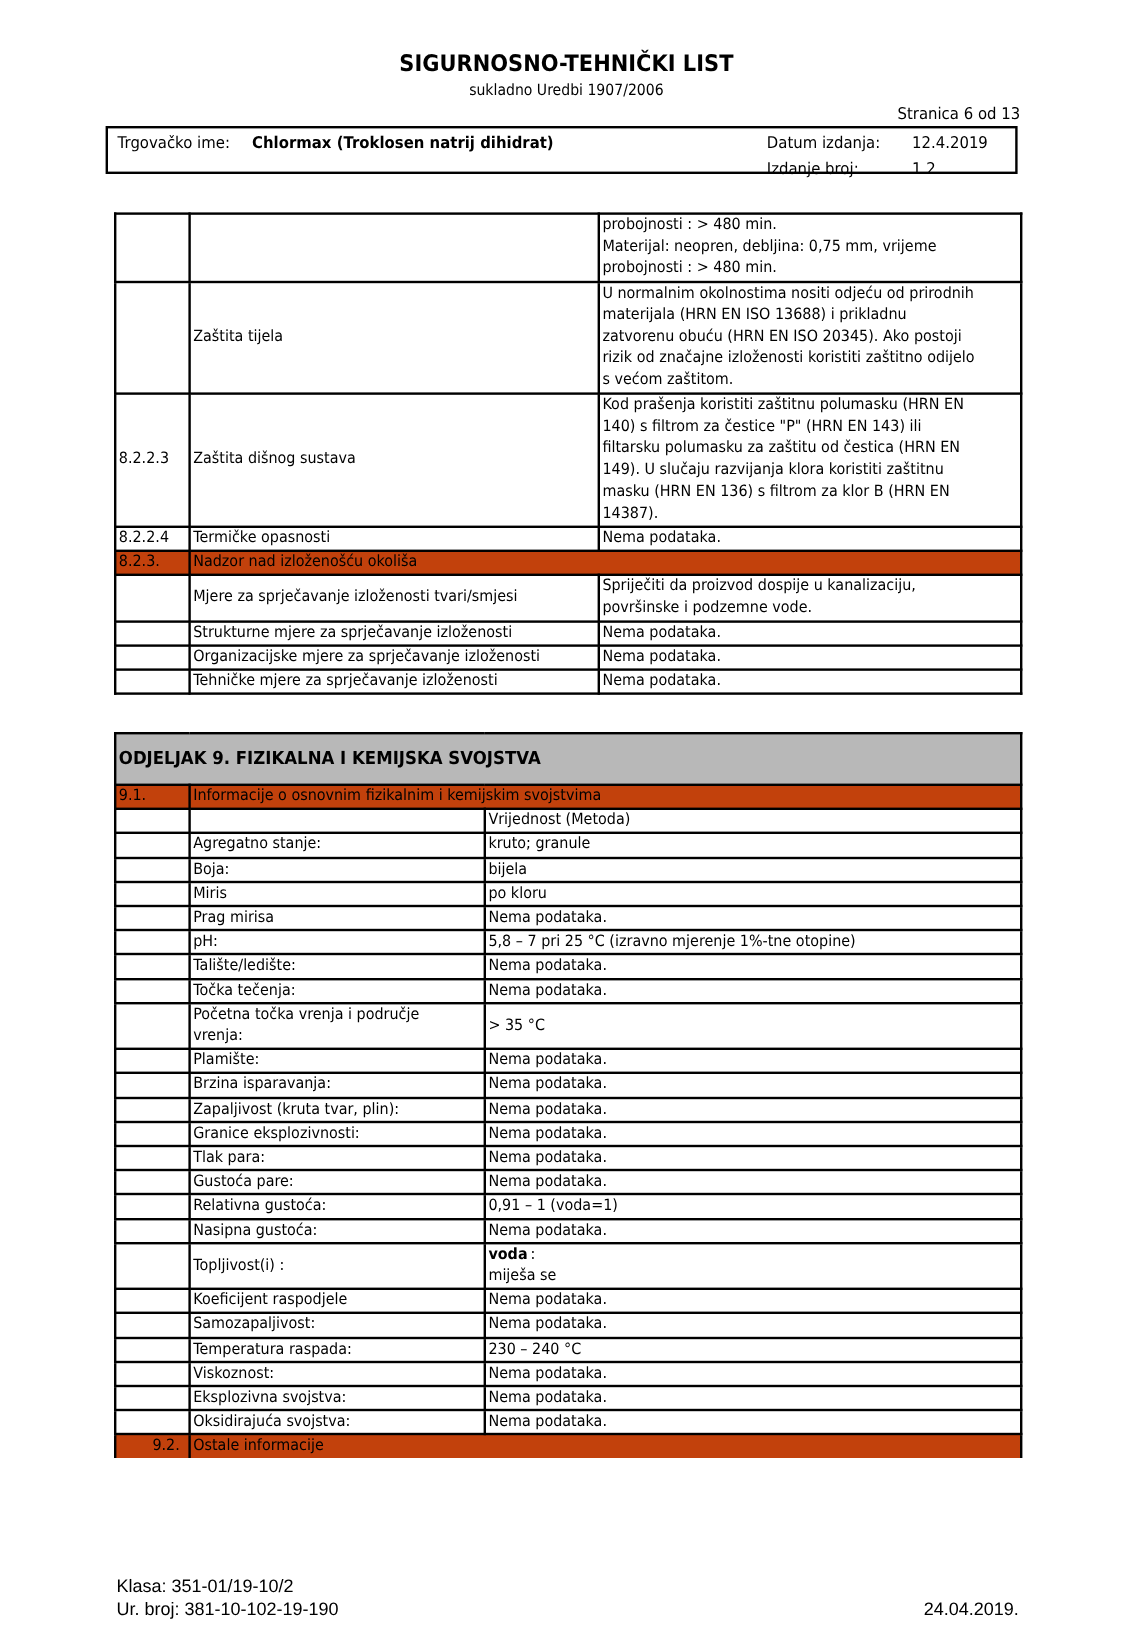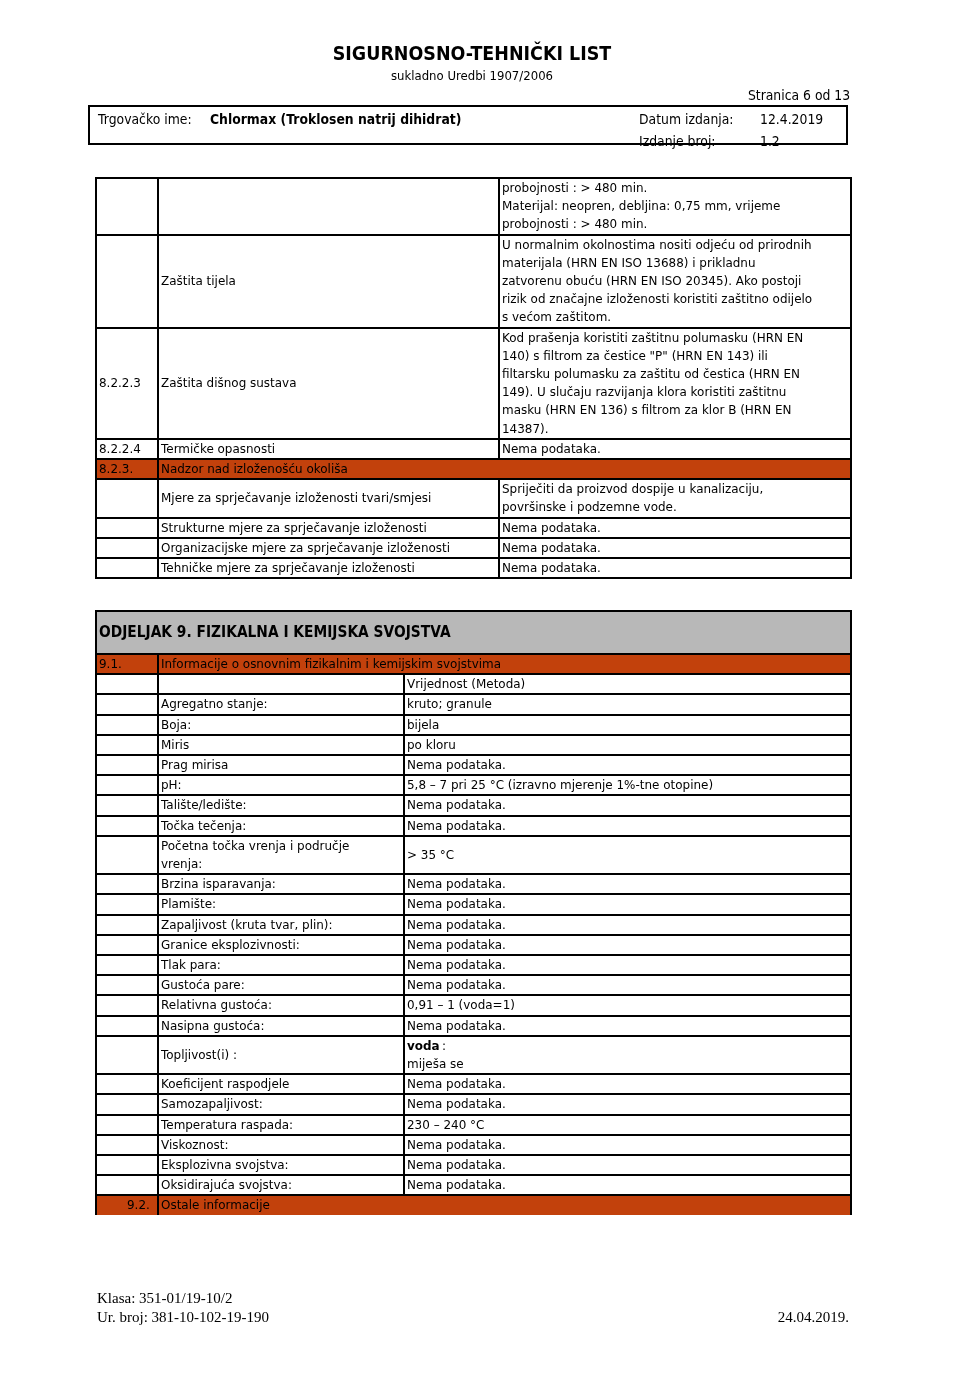--- a/index.html
+++ b/index.html
@@ -22,21 +22,21 @@
 
   table { border-collapse: collapse; position: absolute; left: 95px; width: 755px; table-layout: fixed;
           font-size: 13px; }
   td { border: 2px solid #000; padding: 0 2px; vertical-align: middle; line-height: 18.2px; }
   td .t { display: inline-block; transform-origin: left; transform: scaleX(0.92); white-space: nowrap; }
   td .w { display: block; width: 370px; transform-origin: left; transform: scaleX(0.92); }
   .grey { background: #c2410c; }
   .dark { background: #b8b8b8; font-weight: bold; font-size: 15px; }
   #t1 { top: 177px; }
   #t2 { top: 610px; }
-  .footer { position: absolute; font-family: Liberation Serif, serif; font-size: 15px; }
+  .footer { position: absolute; font-family: Liberation Sans, sans-serif; font-size: 15px; margin-top: 24px; }
   .f1 { left: 97px; top: 1290px; }
   .f2 { left: 97px; top: 1309px; }
   .f3 { right: 107px; top: 1309px; }
 </style>
 </head>
 <body>
 
 <div class="title">SIGURNOSNO-TEHNIČKI LIST</div>
 <div class="subtitle">sukladno Uredbi 1907/2006</div>
 <div class="page-num">Stranica 6 od 13</div>
@@ -189,26 +189,26 @@
       <tr>
         <td></td>
         <td>
           <span class="w">Početna točka vrenja i područje</span>
           <span class="w">vrenja:</span>
         </td>
         <td><span class="t">&gt; 35 °C</span></td>
       </tr>
       <tr>
         <td></td>
+        <td><span class="t">Plamište:</span></td>
+        <td><span class="t">Nema podataka.</span></td>
+      </tr>
+      <tr>
+        <td></td>
         <td><span class="t">Brzina isparavanja:</span></td>
-        <td><span class="t">Nema podataka.</span></td>
-      </tr>
-      <tr>
-        <td></td>
-        <td><span class="t">Plamište:</span></td>
         <td><span class="t">Nema podataka.</span></td>
       </tr>
       <tr>
         <td></td>
         <td><span class="t">Zapaljivost (kruta tvar, plin):</span></td>
         <td><span class="t">Nema podataka.</span></td>
       </tr>
       <tr>
         <td></td>
         <td><span class="t">Granice eksplozivnosti:</span></td>

